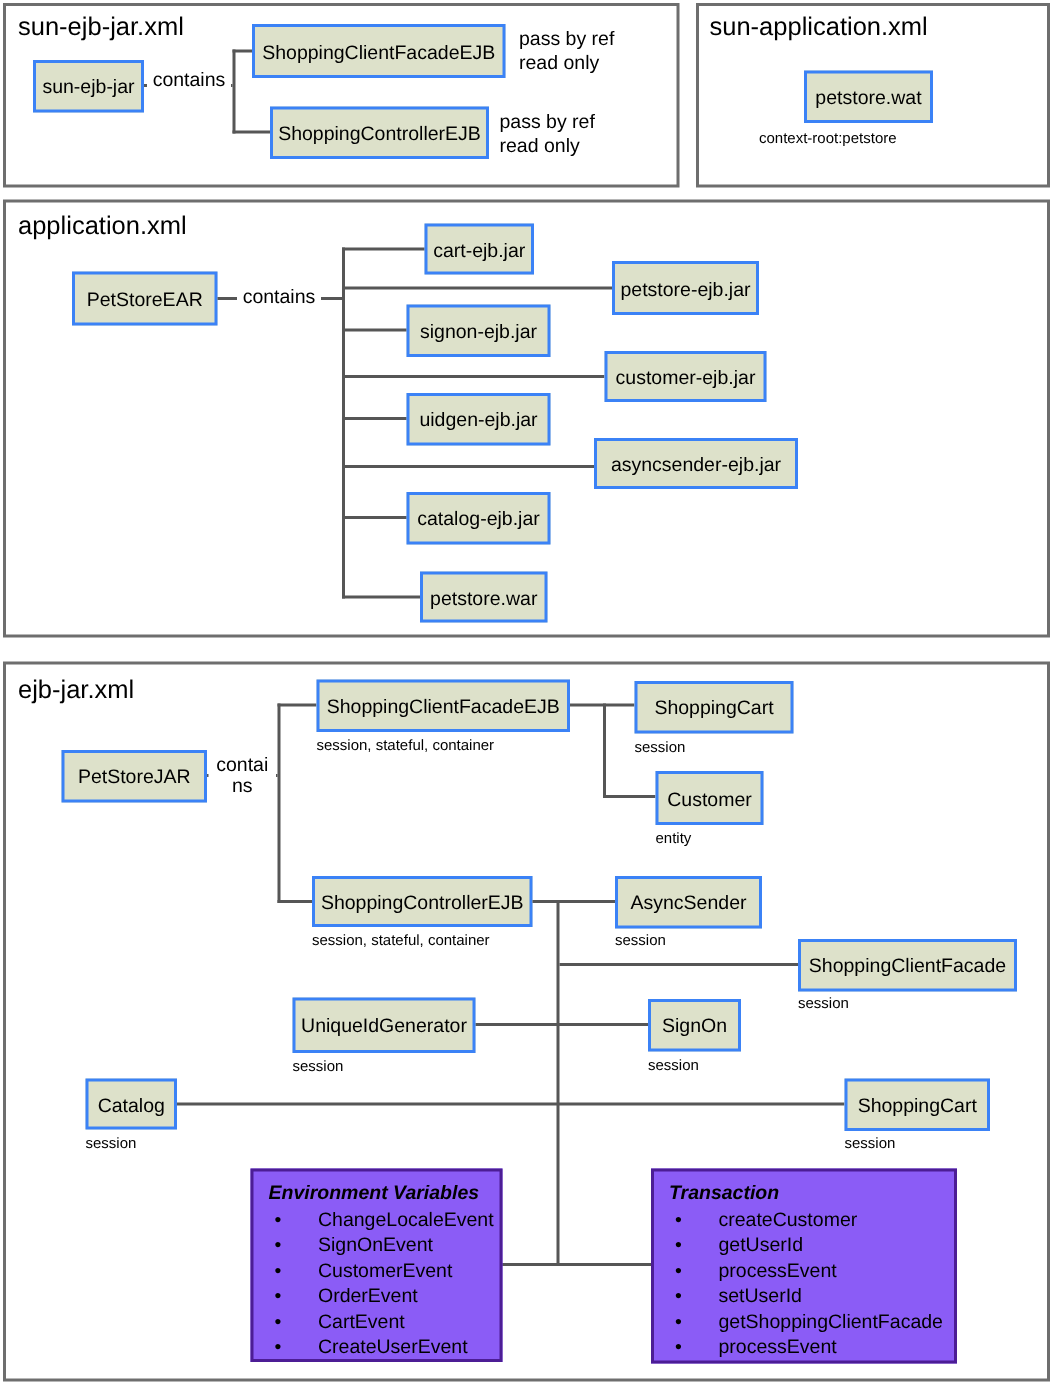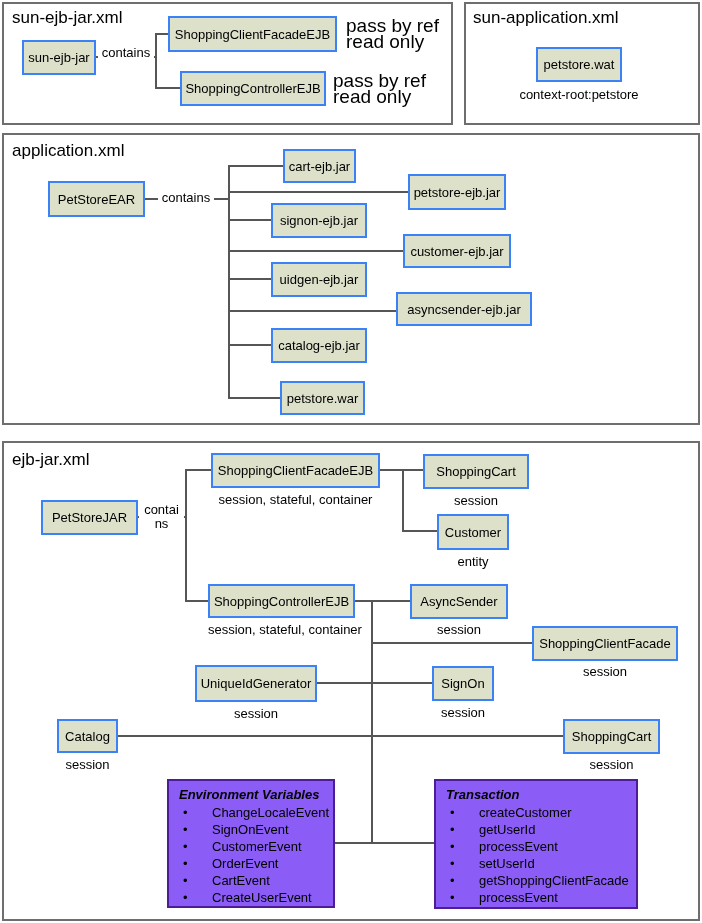--- a/index.html
+++ b/index.html
@@ -33,35 +33,35 @@
     font-size: 13px;
     text-align: center;
     white-space: nowrap;
     overflow: hidden;
   }
   .hline, .vline { position: absolute; background: #565656; }
   .hline { height: 2px; }
   .vline { width: 2px; }
   .sub {
     position: absolute;
-    font-size: 13px;
-    text-align: center;
+    font-size: 10px;
+    text-align: left;
     white-space: nowrap;
   }
   .link-label {
     position: absolute;
     font-size: 13px;
     text-align: center;
     background: #ffffff;
     white-space: nowrap;
   }
   .link-label span { display: block; line-height: 14px; }
   .note {
     position: absolute;
-    font-size: 19px;
+    font-size: 13px;
     line-height: 16px;
     white-space: nowrap;
   }
   .note span { display: block; }
   .list-box {
     position: absolute;
     background: #8b5cf6;
     border: 2px solid #4c1d95;
     padding: 5px 6px 0 10px;
     font-size: 13px;

